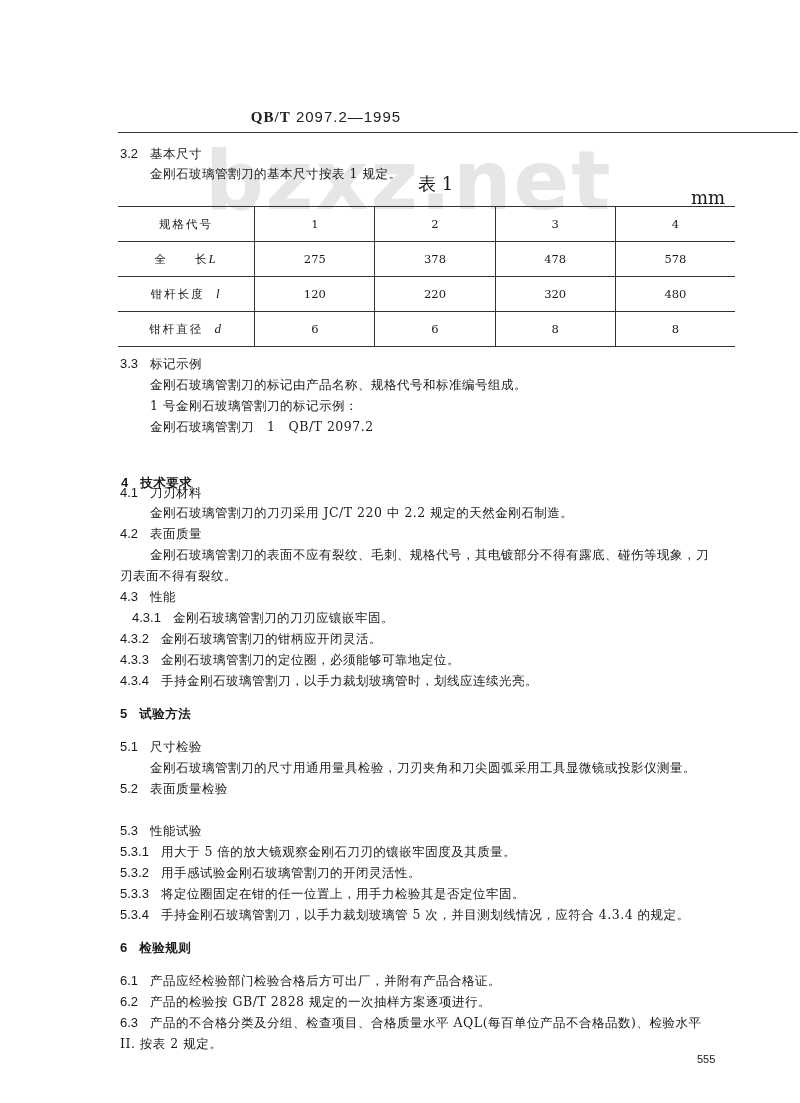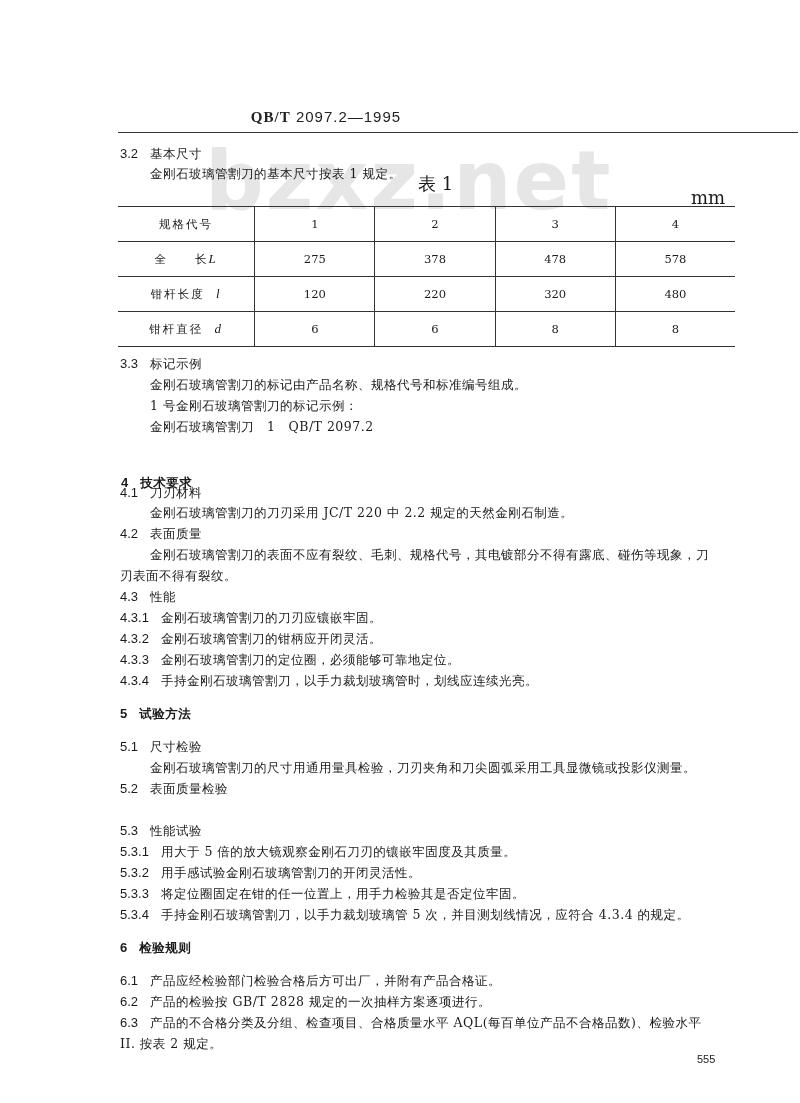--- a/index.html
+++ b/index.html
@@ -94,21 +94,21 @@
   </div>
   <div class="line" style="top:505px;left:150px;">金刚石玻璃管割刀的刀刃采用 JC/T 220 中 2.2 规定的天然金刚石制造。</div>
   <div class="line" style="top:526px;left:120px;">
     <span class="num">4.2</span><span>表面质量</span>
   </div>
   <div class="line" style="top:547px;left:150px;">金刚石玻璃管割刀的表面不应有裂纹、毛刺、规格代号，其电镀部分不得有露底、碰伤等现象，刀</div>
   <div class="line" style="top:568px;left:120px;">刃表面不得有裂纹。</div>
   <div class="line" style="top:589px;left:120px;">
     <span class="num">4.3</span><span>性能</span>
   </div>
-  <div class="line" style="top:610px;left:120px;">
+  <div class="line" style="top:610px;left:132px;">
     <span class="num">4.3.1</span><span>金刚石玻璃管割刀的刀刃应镶嵌牢固。</span>
   </div>
   <div class="line" style="top:631px;left:120px;">
     <span class="num">4.3.2</span><span>金刚石玻璃管割刀的钳柄应开闭灵活。</span>
   </div>
   <div class="line" style="top:652px;left:120px;">
     <span class="num">4.3.3</span><span>金刚石玻璃管割刀的定位圈，必须能够可靠地定位。</span>
   </div>
   <div class="line" style="top:673px;left:120px;">
     <span class="num">4.3.4</span><span>手持金刚石玻璃管割刀，以手力裁划玻璃管时，划线应连续光亮。</span>

